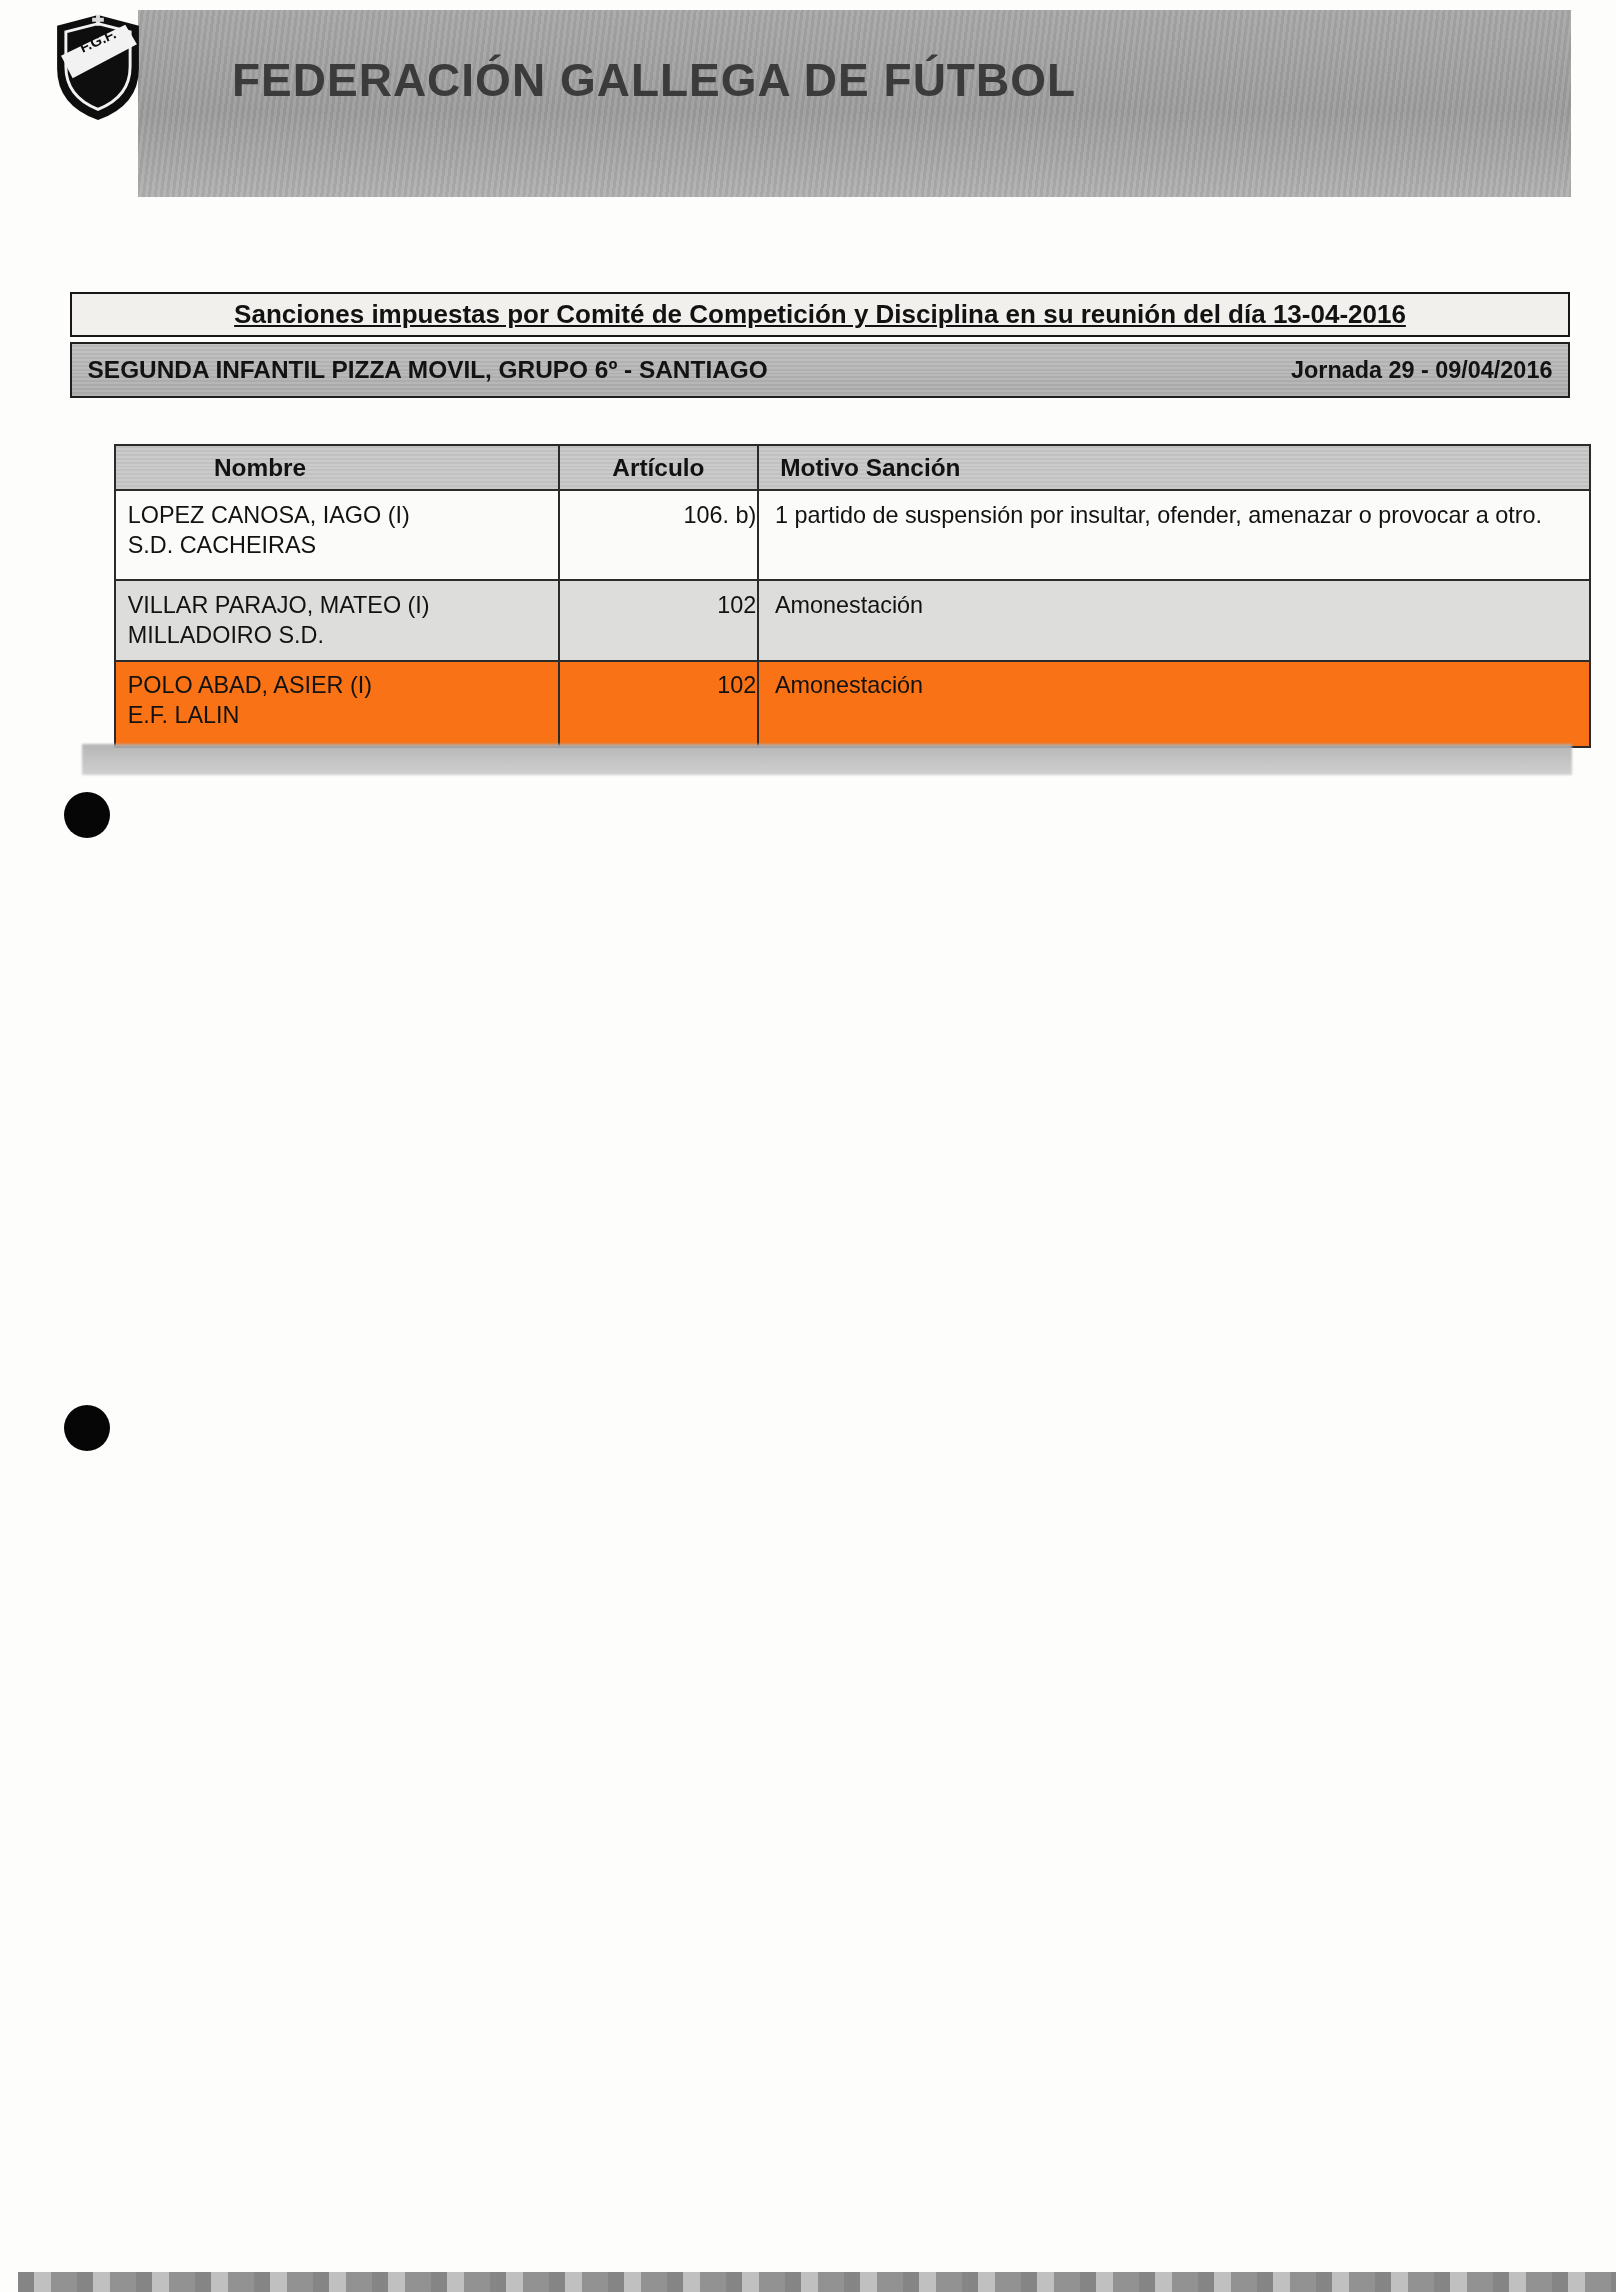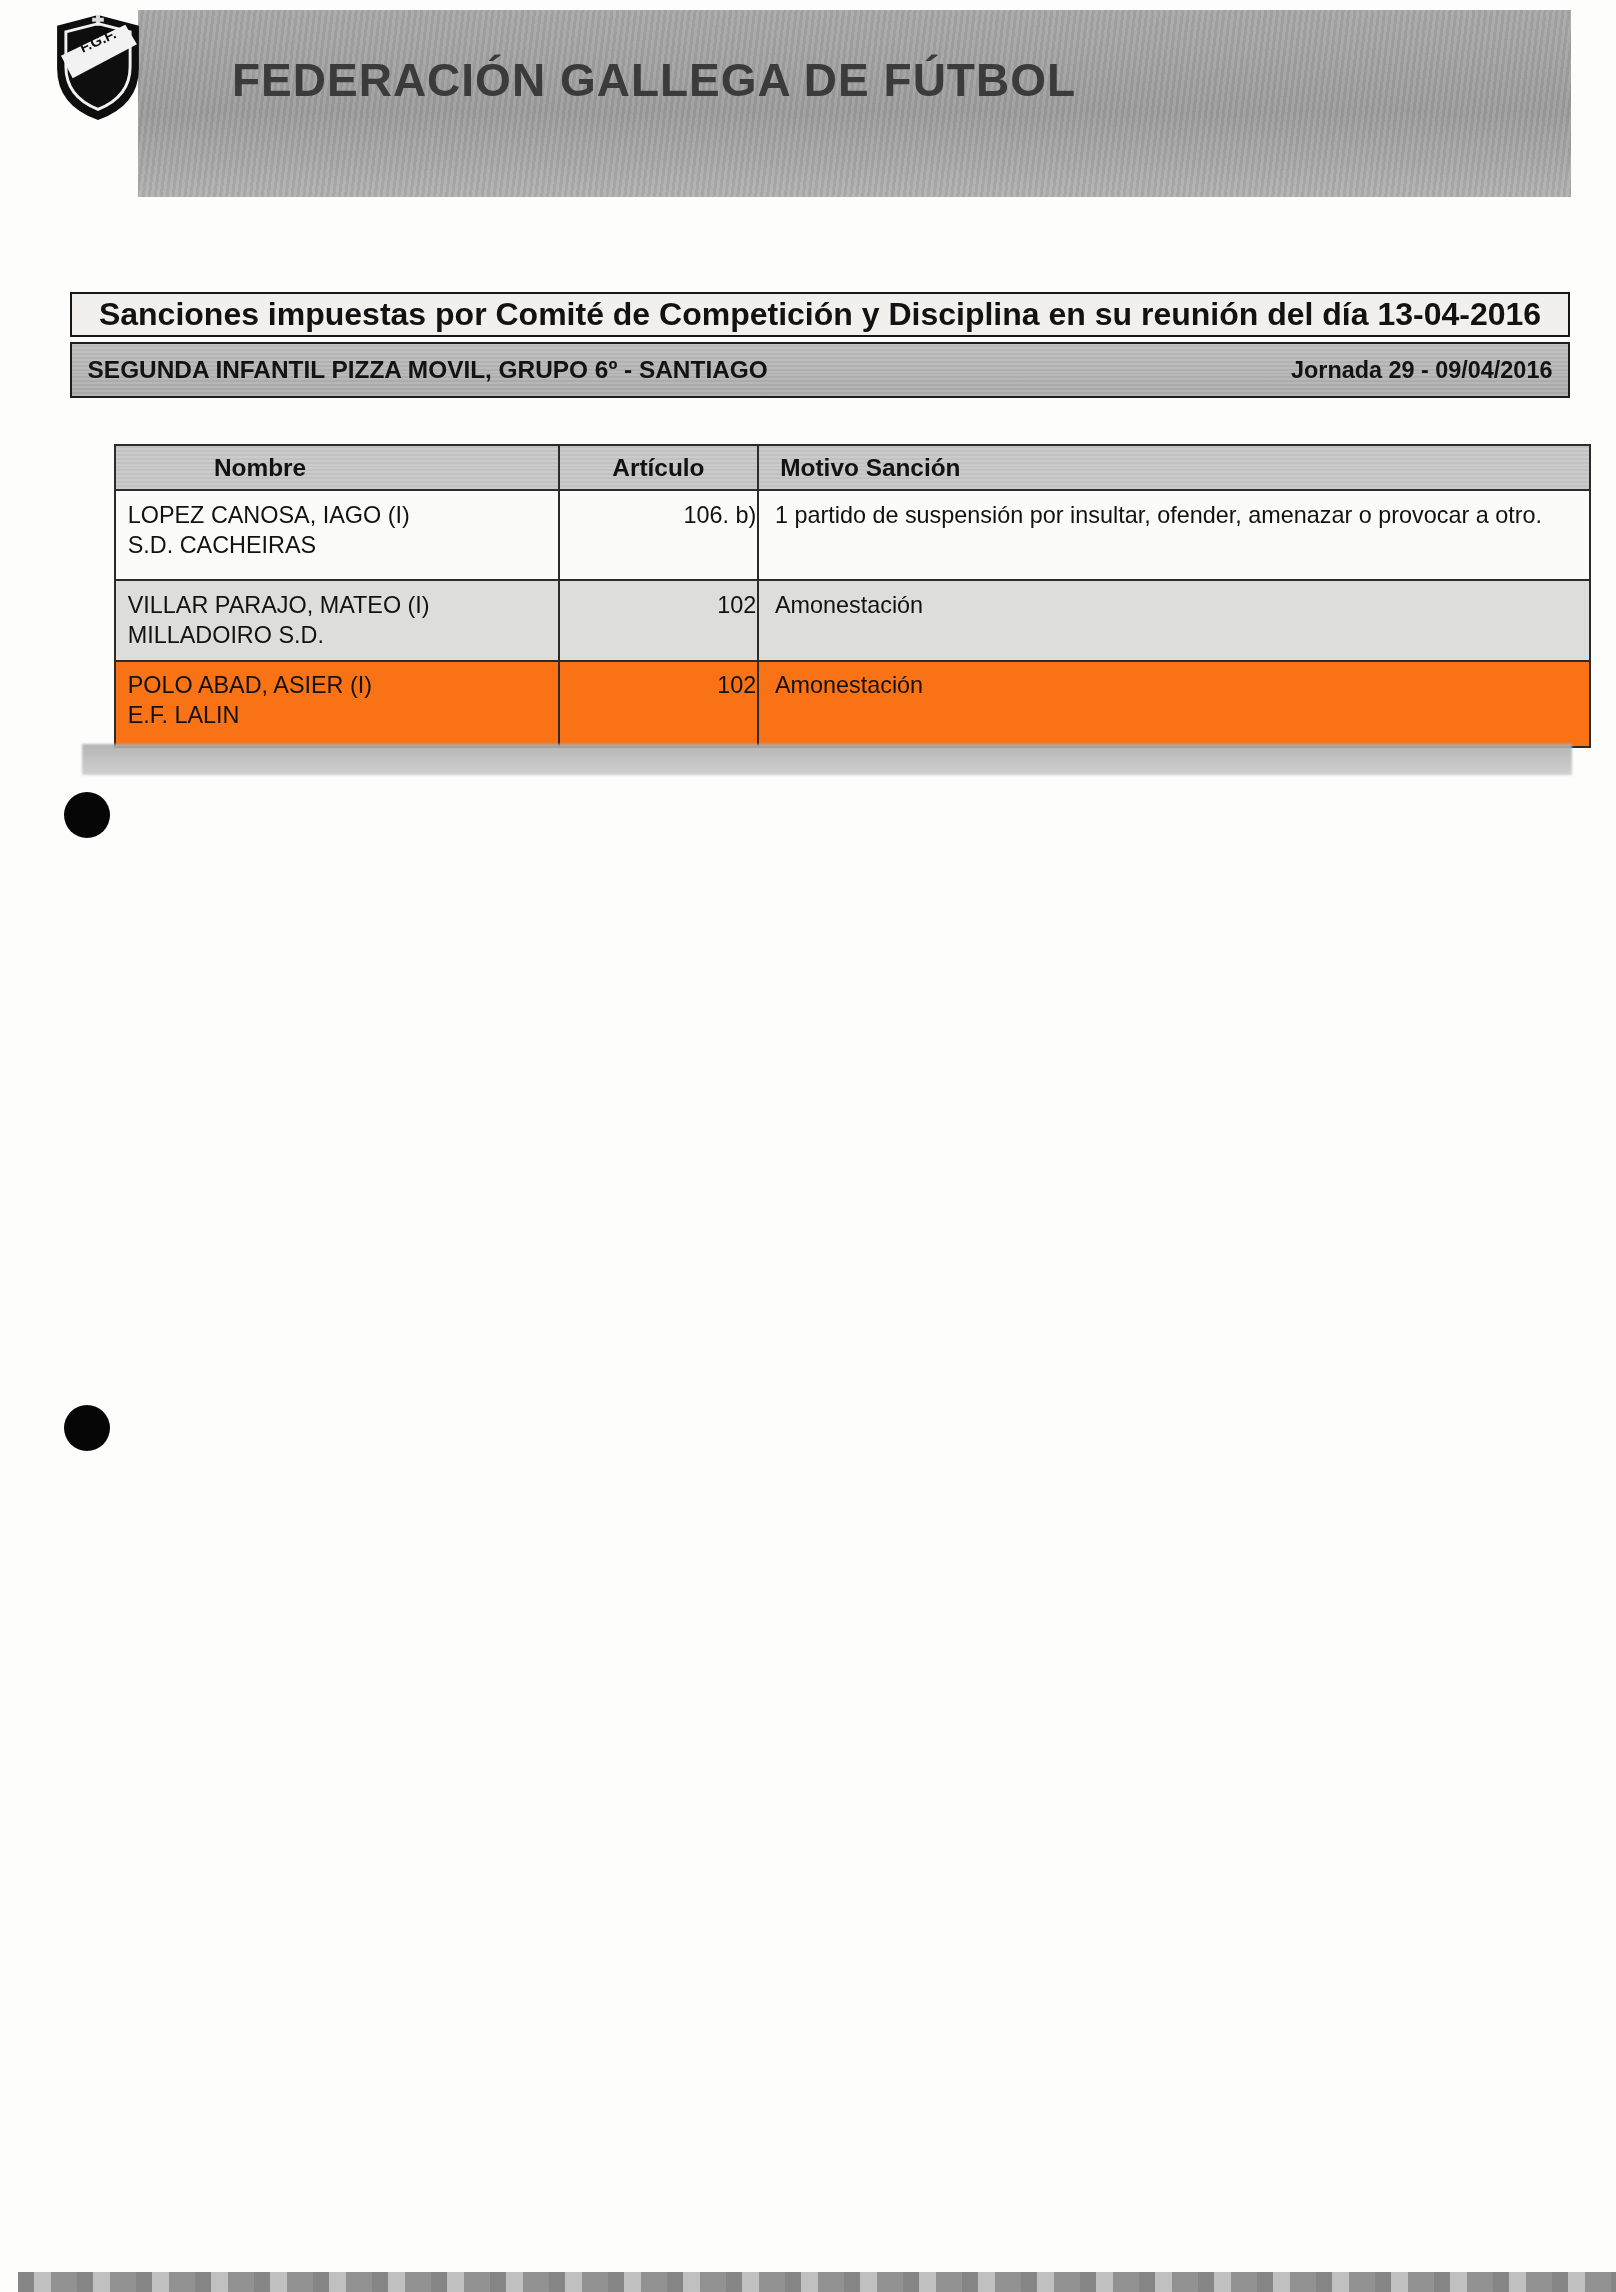--- a/index.html
+++ b/index.html
@@ -56,22 +56,23 @@
     width: 1500px;
     height: 45px;
     box-sizing: border-box;
     border: 2px solid #171717;
     background: #f1f0ed;
     display: flex;
     align-items: center;
     justify-content: center;
   }
   .title-box span {
-    font-size: 32px;
+    font-size: 26px;
     font-weight: 700;
+    text-decoration: underline;
     color: #121212;
   }
 
   
   .section-bar {
     position: absolute;
     left: 70px;
     top: 342px;
     width: 1500px;
     height: 56px;

